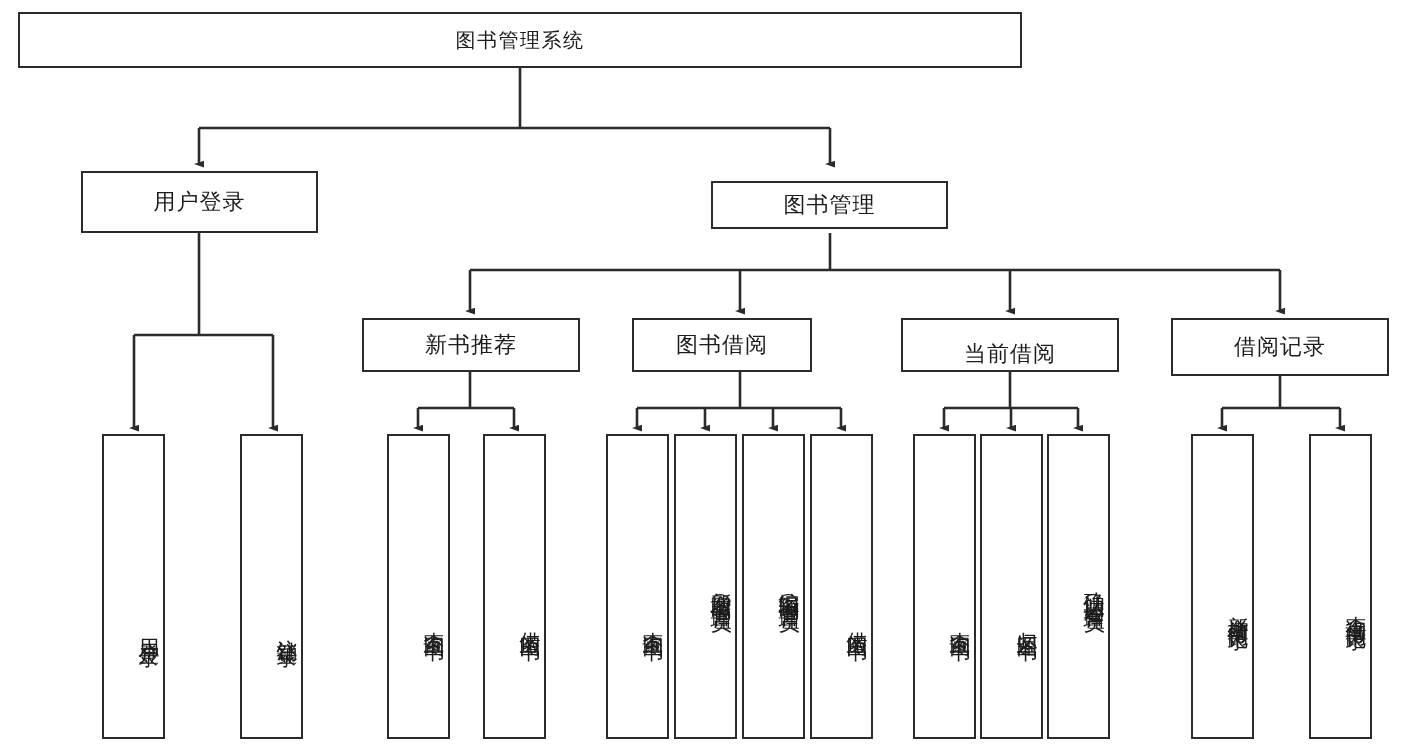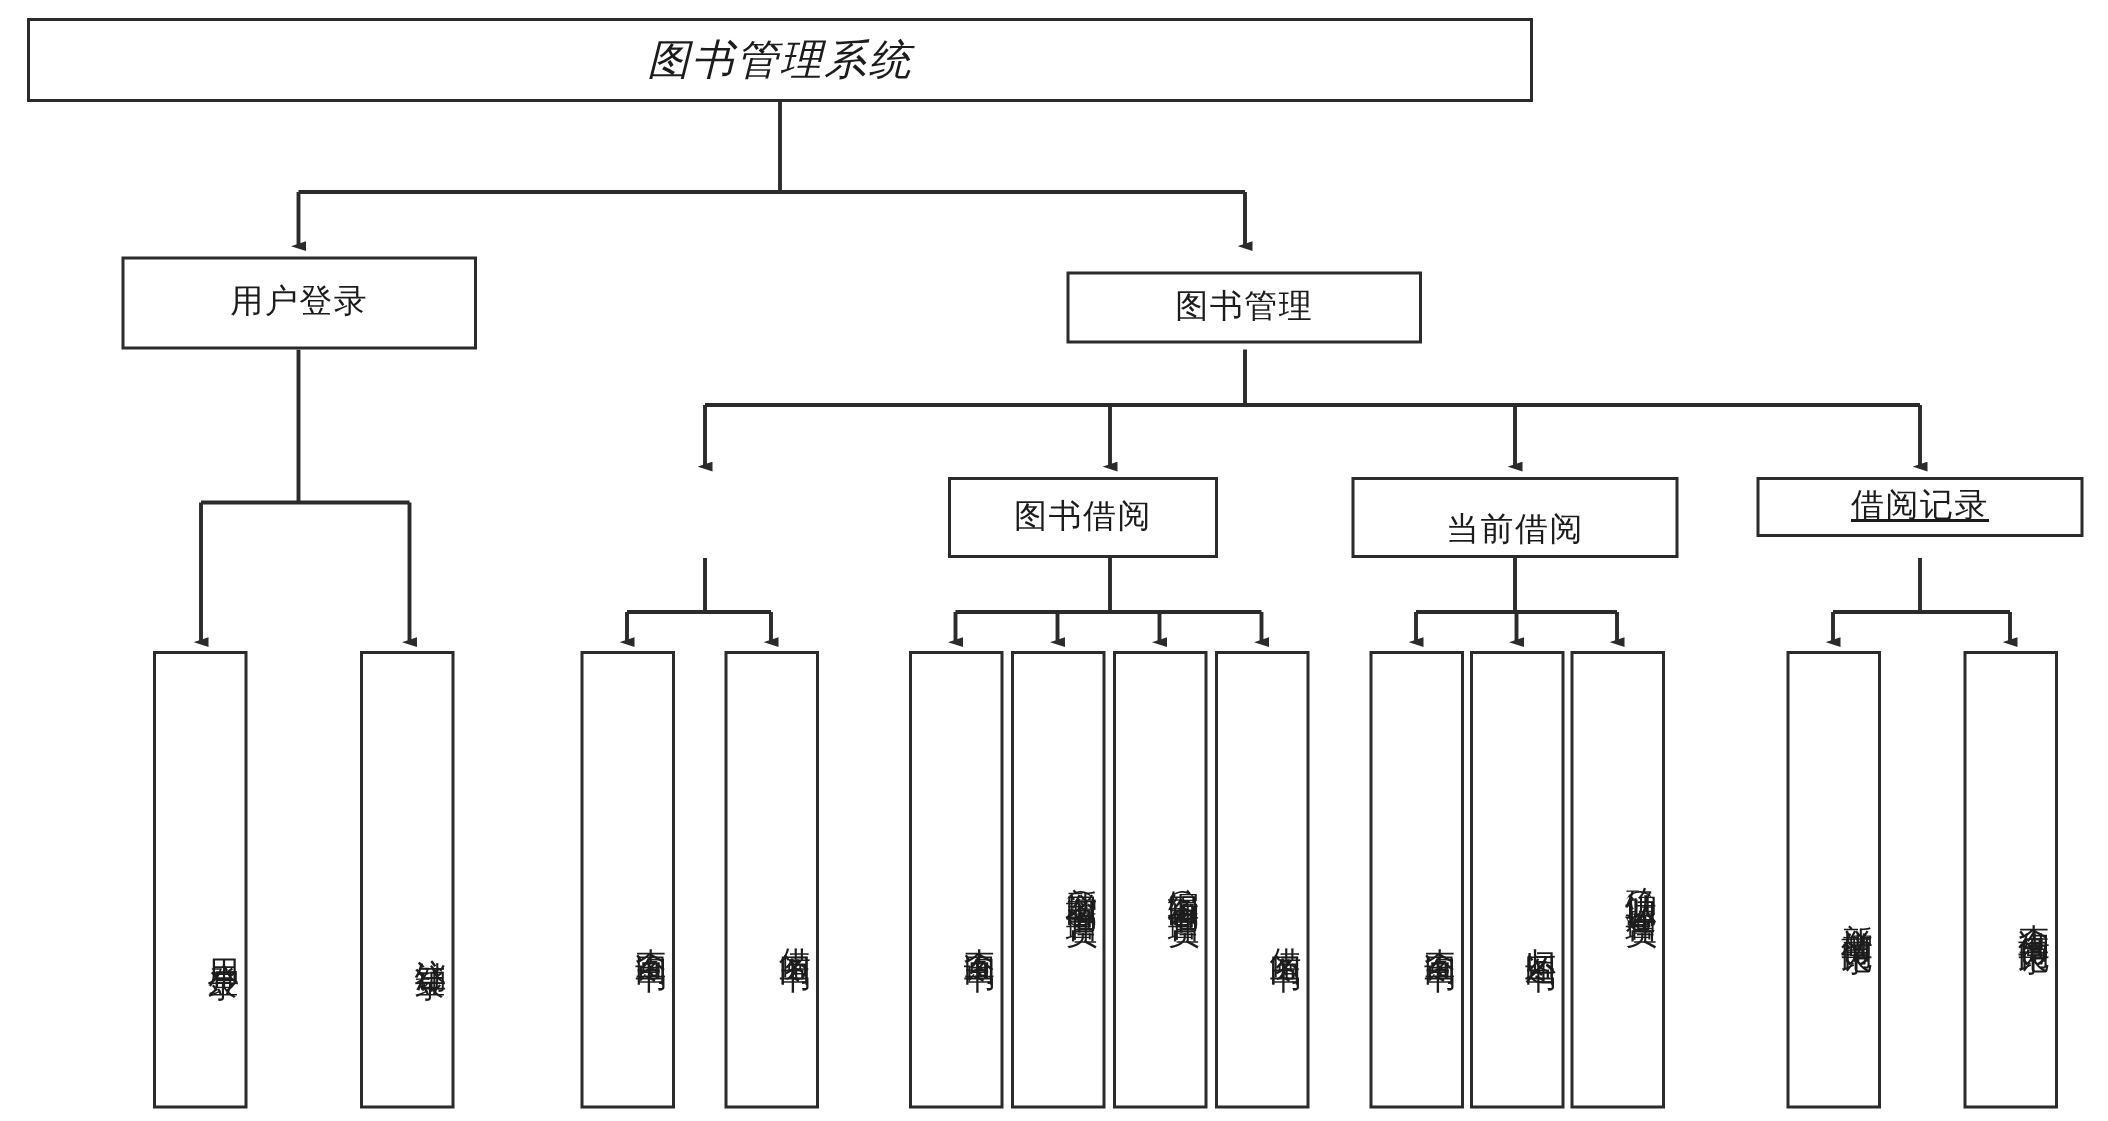--- a/index.html
+++ b/index.html
@@ -36,23 +36,22 @@
     justify-content: center;
     color: #1c1c1c;
     line-height: 1.22;
   }
   .node.horiz {
     font-size: 22px;
     letter-spacing: 1px;
     padding: 2px 6px;
   }
   .node.root {
-    font-size: 28px;
+    font-size: 20px;
     letter-spacing: 1.5px;
-    font-style: italic;
   }
   .node.vert {
     writing-mode: vertical-rl;
     text-orientation: upright;
     font-size: 21px;
     letter-spacing: 3px;
     padding: 10px 2px;
     align-items: flex-start;
     justify-content: center;
   }
@@ -133,27 +132,30 @@
     <span>图书管理系统</span>
   </div>
 
   <div class="node horiz" id="node-l2-0" style="left: 81px; top: 171px; width: 237px; height: 62px;">
     <span>用户登录</span>
   </div>
   <div class="node horiz" id="node-l2-1" style="left: 711px; top: 181px; width: 237px; height: 48px;">
     <span>图书管理</span>
   </div>
 
+  <div class="node horiz" id="node-l3-0" style="left: 362px; top: 318px; width: 218px; height: 54px;">
+    <span>新书推荐</span>
+  </div>
   <div class="node horiz" id="node-l3-1" style="left: 632px; top: 318px; width: 180px; height: 54px;">
     <span>图书借阅</span>
   </div>
   <div class="node horiz" id="node-l3-2" style="left: 901px; top: 318px; width: 218px; height: 54px; align-items: flex-end;">
     <span>当前借阅</span>
   </div>
-  <div class="node horiz" id="node-l3-3" style="left: 1171px; top: 318px; width: 218px; height: 40px; text-decoration: underline;">
+  <div class="node horiz" id="node-l3-3" style="left: 1171px; top: 318px; width: 218px; height: 58px;">
     <span>借阅记录</span>
   </div>
 
   <div class="node vert" id="node-leaf-0" style="left: 102px; top: 434px; width: 63px; height: 305px;">
     <span class="vtext" style="margin-top: 82px;">用户登录</span>
   </div>
   <div class="node vert" id="node-leaf-1" style="left: 240px; top: 434px; width: 63px; height: 305px;">
     <span class="vtext" style="margin-top: 82px;">注销登录</span>
   </div>
   <div class="node vert" id="node-leaf-2" style="left: 387px; top: 434px; width: 63px; height: 305px;">

